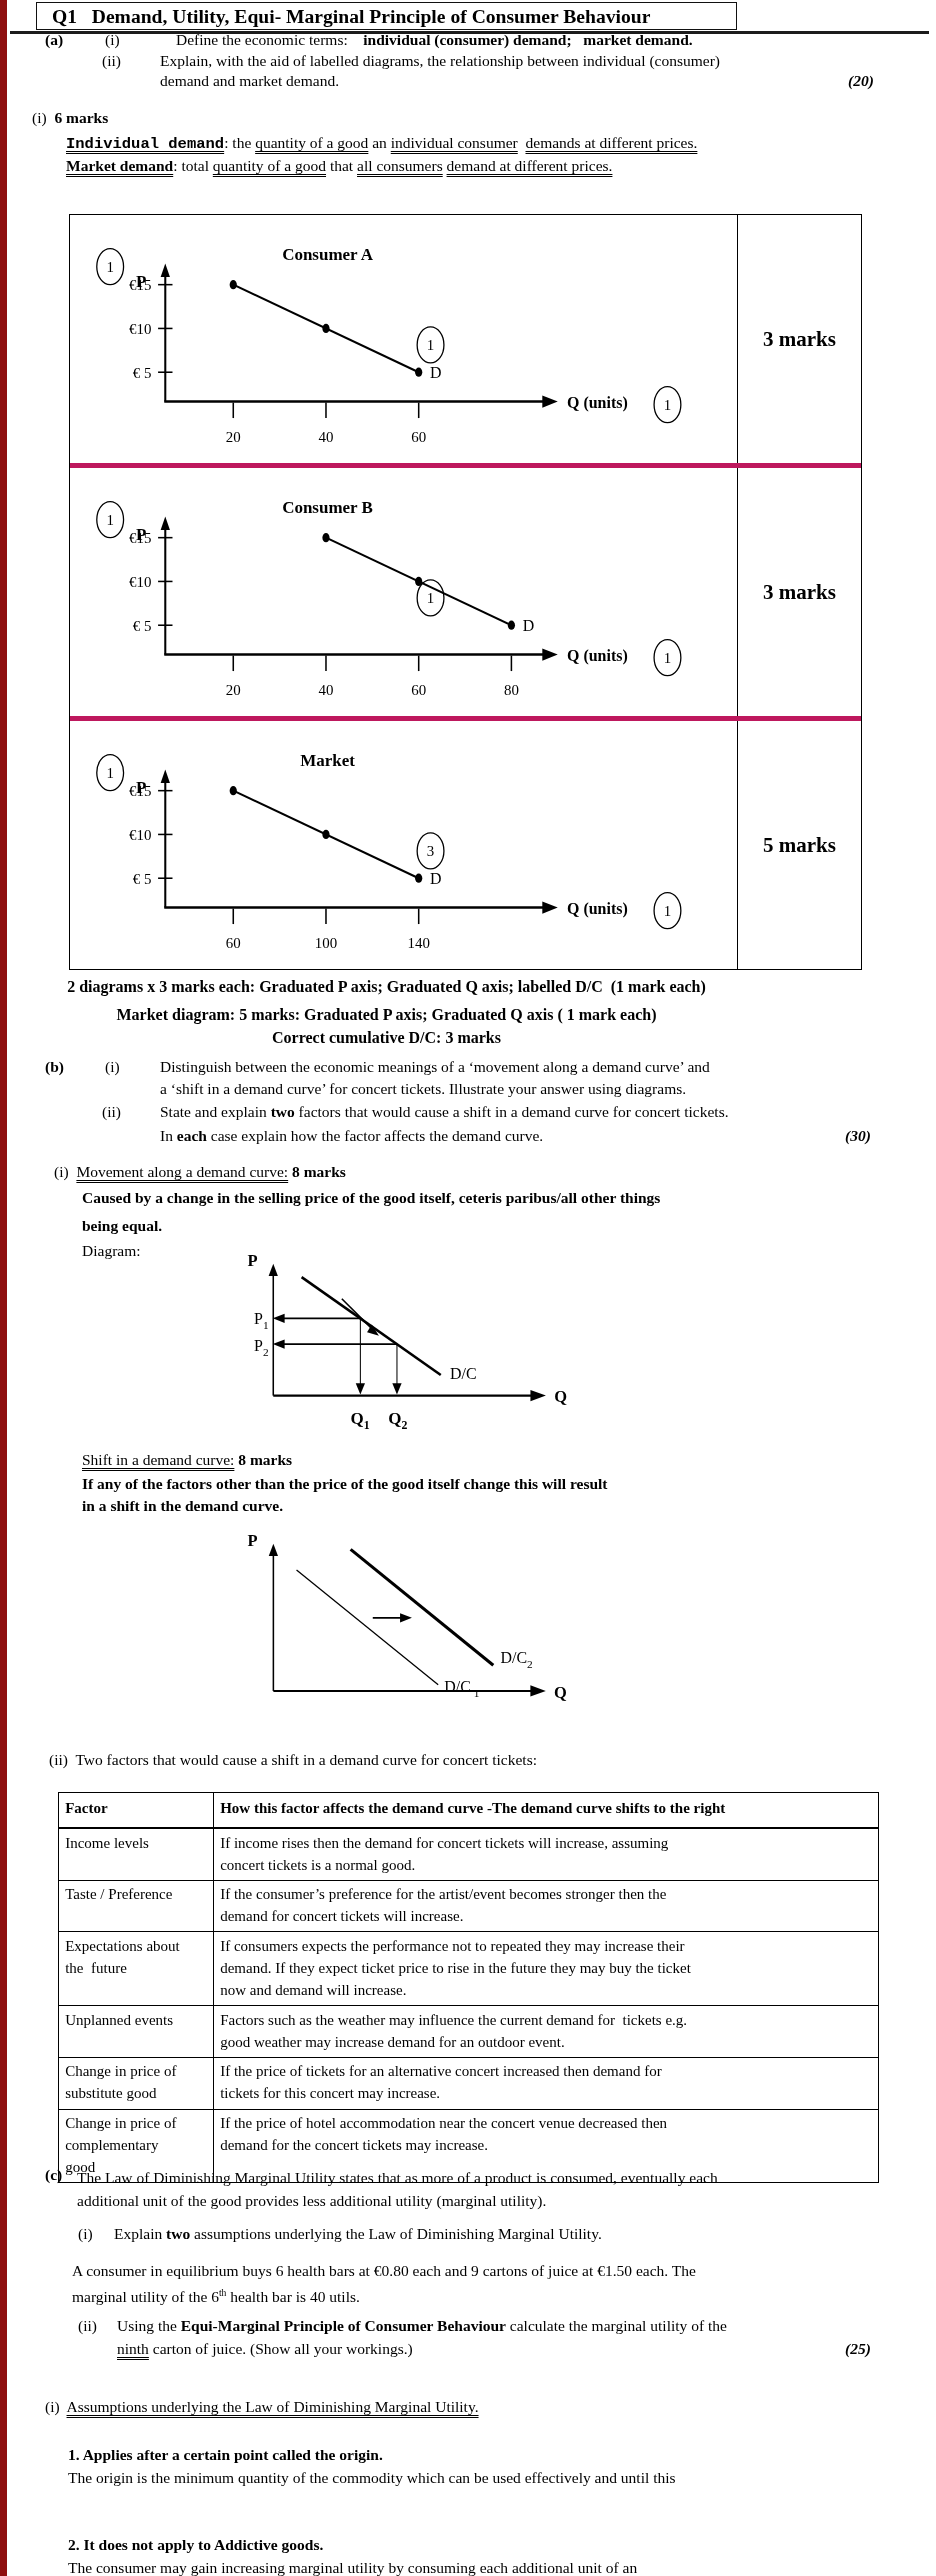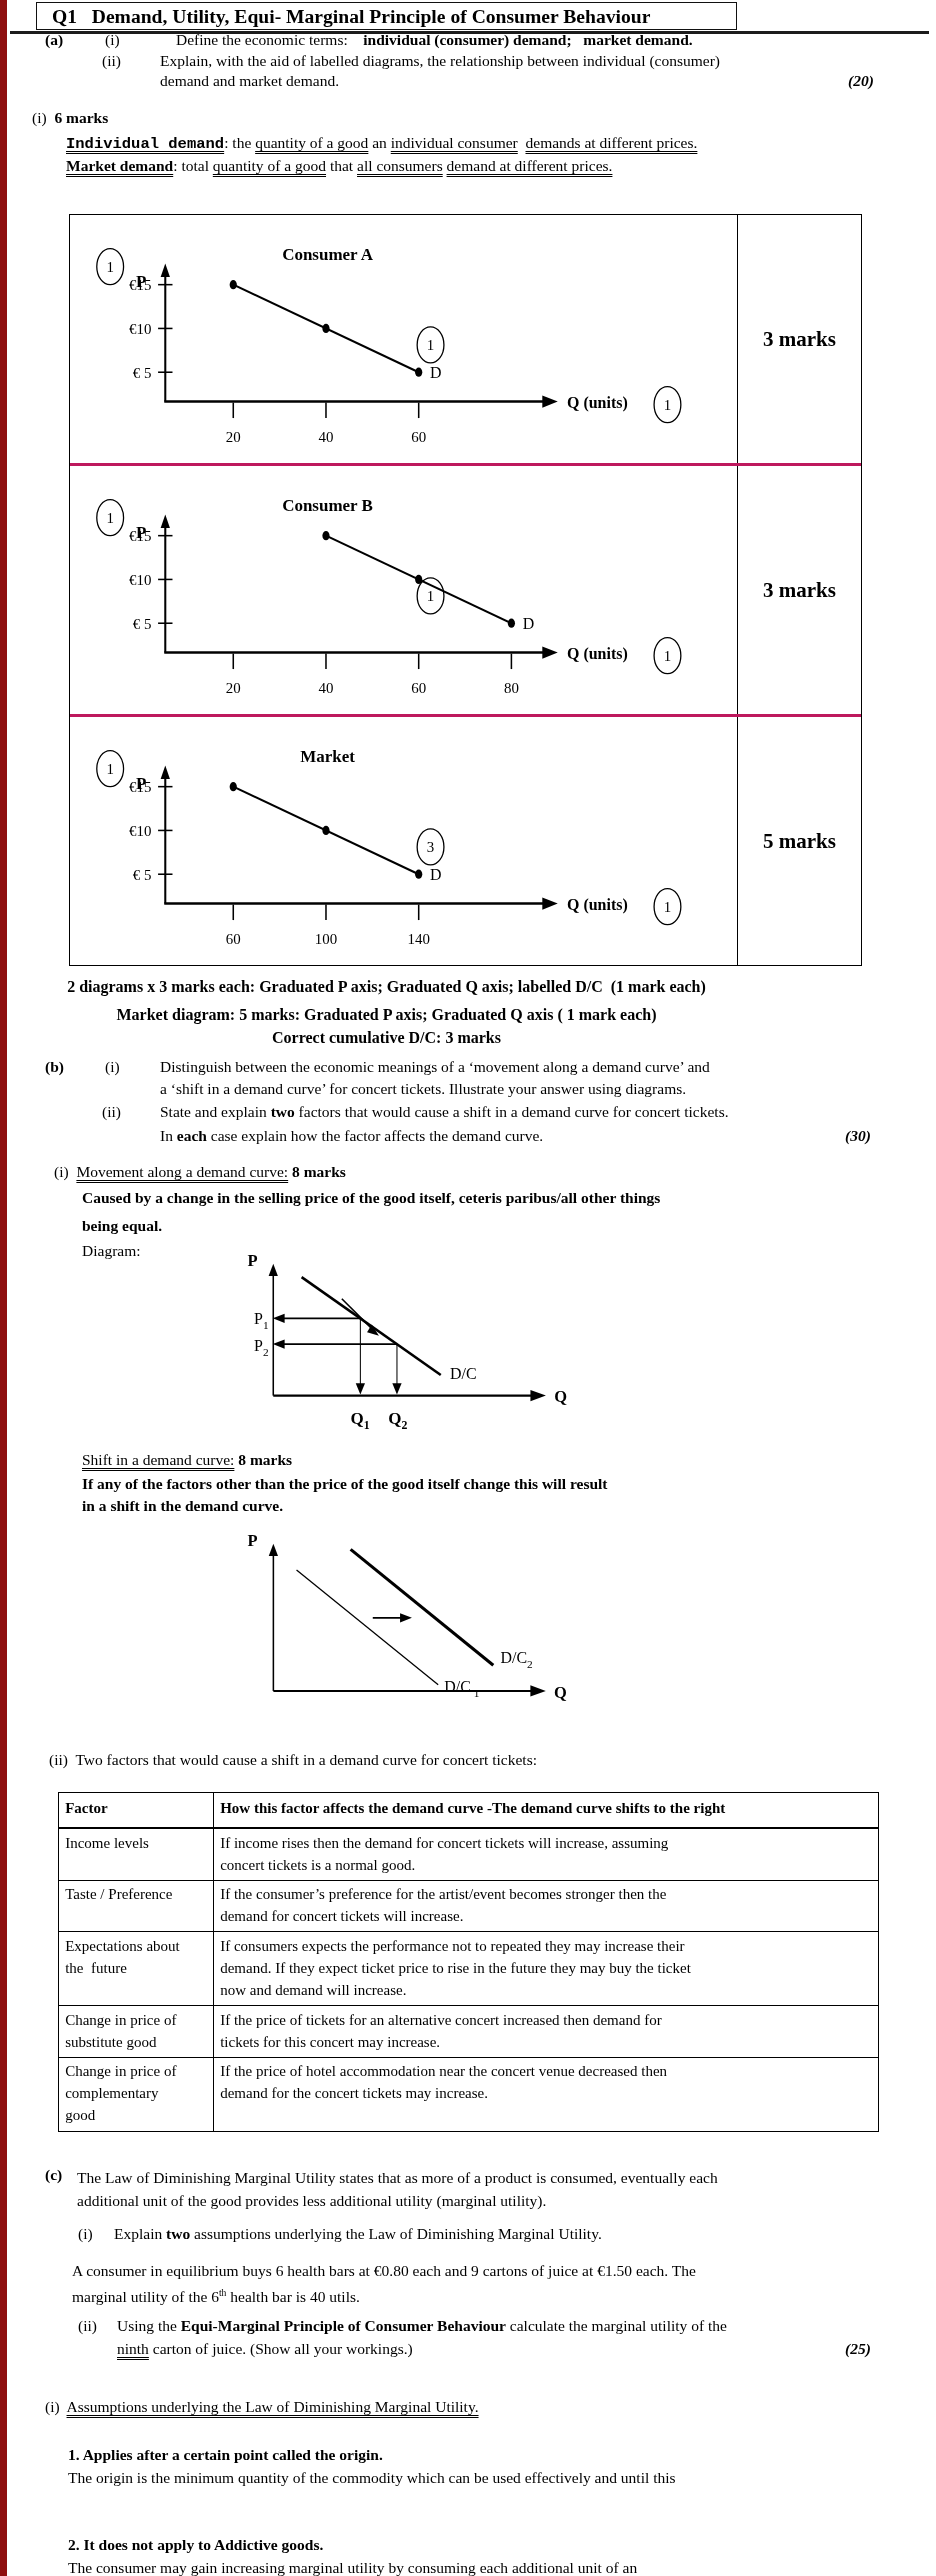--- a/index.html
+++ b/index.html
@@ -8,21 +8,21 @@
   .abs{position:absolute;white-space:pre;font-size:15.5px;line-height:18.5px;}
   .b{font-weight:bold;}
   .i{font-style:italic;}
   .center{left:0;width:773px;text-align:center;}
   .uu{text-decoration:underline;text-decoration-style:double;text-underline-offset:3.1px;text-decoration-thickness:0.8px;}
   .scan-strip{position:absolute;left:0;top:0;width:6.7px;height:3418px;background:#8f0f0f;}
   .title-box{position:absolute;left:36px;top:1.5px;width:701px;height:28px;border:1.5px solid #111;
              font-size:19.6px;font-weight:bold;line-height:27px;padding-left:15px;white-space:pre;box-sizing:border-box;}
   .title-rule{position:absolute;left:10.3px;top:31px;width:919px;height:2.6px;background:#1c1c1c;}
   .chart-table{position:absolute;left:69px;top:214px;border:1px solid #000;}
-  .ct-row{display:flex;border-bottom:3px solid #be185d;height:248px;}
+  .ct-row{display:flex;border-bottom:5px solid #be185d;height:248px;}
   .ct-row:last-child{border-bottom:none;}
   .ct-chart{width:667px;border-right:1px solid #000;}
   .ct-marks{width:123px;display:flex;align-items:center;justify-content:center;
             font-weight:bold;font-size:21px;}
   svg text{font-family:"Liberation Serif",serif;fill:#000;}
   .factors{position:absolute;left:58px;top:1792px;border-collapse:collapse;table-layout:fixed;}
   .factors th,.factors td{border:1px solid #000;vertical-align:top;text-align:left;
       font-size:15px;line-height:22px;padding:2.6px 6.2px 4.1px 6.2px;font-weight:normal;white-space:pre;}
   .factors th{font-weight:bold;border-bottom:2.6px solid #000;padding-top:4.1px;padding-bottom:8px;}
   .col-factor{width:155px;}
@@ -242,20 +242,24 @@
         </tr>
         <tr>
           <td><div>Taste / Preference</div></td>
           <td><div>If the consumer’s preference for the artist/event becomes stronger then the</div><div>demand for concert tickets will increase.</div></td>
         </tr>
         <tr>
           <td><div>Expectations about</div><div>the  future</div></td>
           <td><div>If consumers expects the performance not to repeated they may increase their</div><div>demand. If they expect ticket price to rise in the future they may buy the ticket</div><div>now and demand will increase.</div></td>
         </tr>
         <tr>
+          <td><div>Unplanned events</div></td>
+          <td><div>Factors such as the weather may influence the current demand for  tickets e.g.</div><div>good weather may increase demand for an outdoor event.</div></td>
+        </tr>
+        <tr>
           <td><div>Change in price of</div><div>substitute good</div></td>
           <td><div>If the price of tickets for an alternative concert increased then demand for</div><div>tickets for this concert may increase.</div></td>
         </tr>
         <tr>
           <td><div>Change in price of</div><div>complementary</div><div>good</div></td>
           <td><div>If the price of hotel accommodation near the concert venue decreased then</div><div>demand for the concert tickets may increase.</div></td>
         </tr>
       </tbody>
   </table>
 

